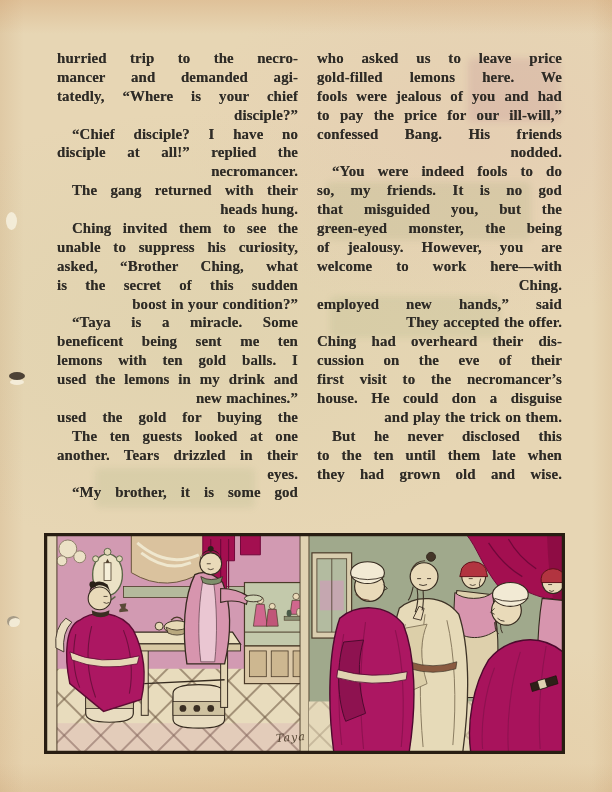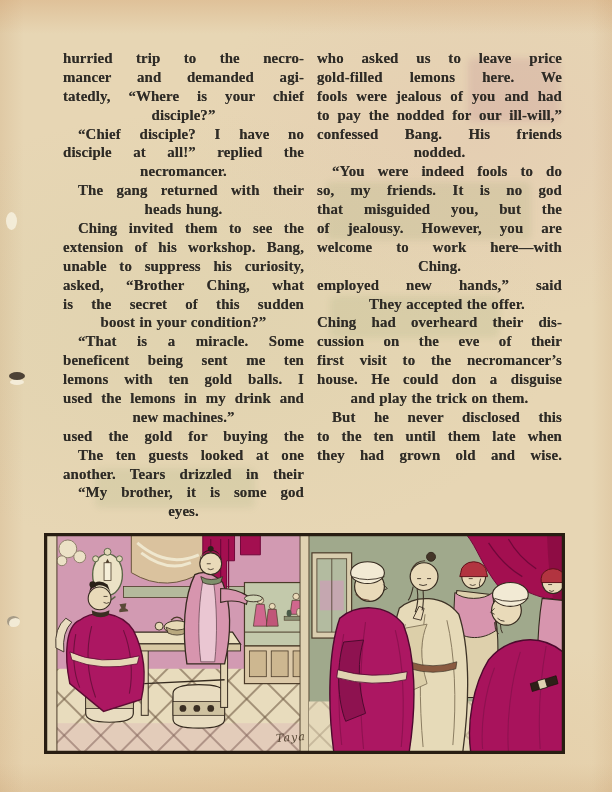--- a/index.html
+++ b/index.html
@@ -10,26 +10,26 @@
       radial-gradient(ellipse 420px 260px at 78% 18%, rgba(210,140,165,0.10), transparent 70%),
       radial-gradient(ellipse 520px 320px at 32% 42%, rgba(165,185,135,0.10), transparent 70%),
       radial-gradient(ellipse 700px 200px at 50% 98%, rgba(220,175,120,0.25), transparent 75%),
       linear-gradient(180deg, rgba(205,145,90,0.30), rgba(205,145,90,0) 34px),
       linear-gradient(90deg, rgba(185,135,85,0.16), rgba(185,135,85,0) 24px),
       linear-gradient(270deg, rgba(185,135,85,0.14), rgba(185,135,85,0) 20px),
       linear-gradient(0deg, rgba(185,135,85,0.16), rgba(185,135,85,0) 28px),
       var(--paper,#e7d6b4);
   }
   .col{position:absolute;top:49px;color:var(--ink,#2e2b26);}
-  .col.left{left:63px;width:241px;}
+  .col.left{left:57px;width:241px;}
   .col.right{left:317px;width:245px;}
   .line{
     height:18.9px;line-height:18.9px;overflow:hidden;
     font-size:14.9px;font-weight:600;letter-spacing:0.1px;word-spacing:0.6px;
-    text-align:center;white-space:normal;
+    text-align:right;white-space:normal;
     text-shadow:0 0 0.4px rgba(46,43,38,0.55);
   }
   .line.just{text-align:justify;text-align-last:justify;}
   .line.indent{text-indent:15px;}
   #panel{
     position:absolute;left:44px;top:533px;width:521px;height:221px;
     border:2px solid #281d12;box-sizing:border-box;background:#e7dcbd;
   }
   #panel svg{display:block;width:100%;height:100%;}
   .signature{
@@ -64,46 +64,46 @@
       <div class="line just">hurried trip to the necro-</div>
       <div class="line just">mancer and demanded agi-</div>
       <div class="line just">tatedly, “Where is your chief</div>
       <div class="line">disciple?”</div>
       <div class="line indent just">“Chief disciple? I have no</div>
       <div class="line just">disciple at all!” replied the</div>
       <div class="line">necromancer.</div>
       <div class="line indent just">The gang returned with their</div>
       <div class="line">heads hung.</div>
       <div class="line indent just">Ching invited them to see the</div>
-      <div class="line just">extension of his workshop. Bang,</div>
       <div class="line just">unable to suppress his curiosity,</div>
       <div class="line just">asked, “Brother Ching, what</div>
       <div class="line just">is the secret of this sudden</div>
       <div class="line">boost in your condition?”</div>
-      <div class="line indent just">“That is a miracle. Some</div>
+      <div class="line indent just">“Taya is a miracle. Some</div>
       <div class="line just">beneficent being sent me ten</div>
       <div class="line just">lemons with ten gold balls. I</div>
       <div class="line just">used the lemons in my drink and</div>
       <div class="line">new machines.”</div>
       <div class="line just">used the gold for buying the</div>
       <div class="line indent just">The ten guests looked at one</div>
       <div class="line just">another. Tears drizzled in their</div>
+      <div class="line">eyes.</div>
       <div class="line indent just">“My brother, it is some god</div>
-      <div class="line">eyes.</div>
     </div>
   <div class="col right">
       <div class="line just">who asked us to leave price</div>
       <div class="line just">gold-filled lemons here. We</div>
       <div class="line just">fools were jealous of you and had</div>
-      <div class="line just">to pay the nodded for our ill-will,”</div>
+      <div class="line just">to pay the price for our ill-will,”</div>
       <div class="line just">confessed Bang. His friends</div>
       <div class="line">nodded.</div>
       <div class="line indent just">“You were indeed fools to do</div>
       <div class="line just">so, my friends. It is no god</div>
       <div class="line just">that misguided you, but the</div>
+      <div class="line just">green-eyed monster, the being</div>
       <div class="line just">of jealousy. However, you are</div>
       <div class="line just">welcome to work here—with</div>
       <div class="line">Ching.</div>
       <div class="line just">employed new hands,” said</div>
       <div class="line indent">They accepted the offer.</div>
       <div class="line just">Ching had overheard their dis-</div>
       <div class="line just">cussion on the eve of their</div>
       <div class="line just">first visit to the necromancer’s</div>
       <div class="line just">house. He could don a disguise</div>
       <div class="line">and play the trick on them.</div>

